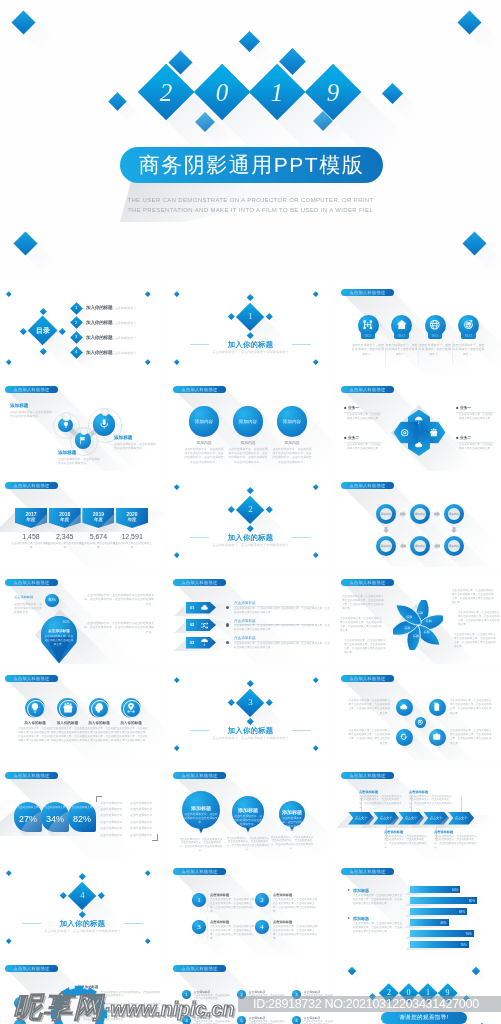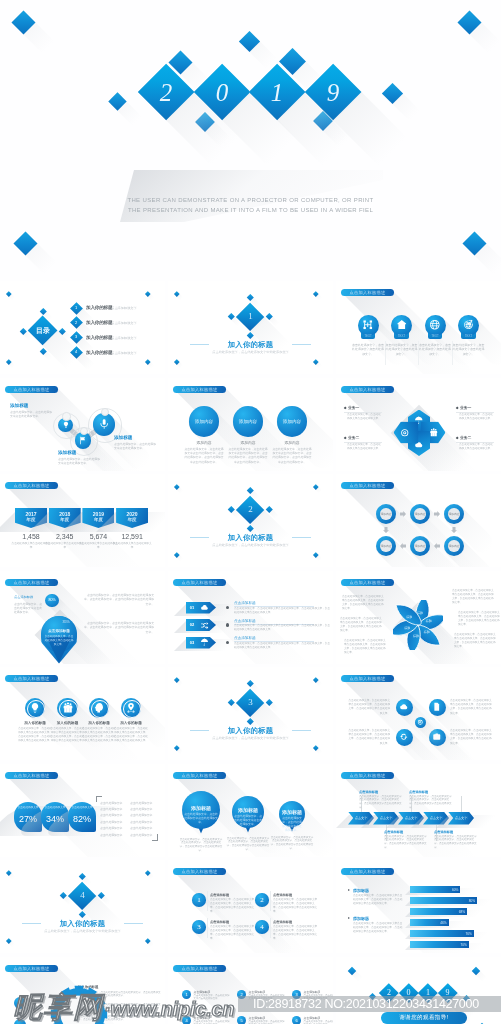--- a/index.html
+++ b/index.html
@@ -78,20 +78,21 @@
           <b style="font-size:25px;line-height:25px;">1</b>
         </i>
       </div>
       <div class="ysh" style="left:312.95000000000005px;top:72.35px;width:104.3px;height:40.3px;transform-origin:20.15px 20.15px;background:linear-gradient(to right,rgba(196,201,206,.62) 0%,rgba(224,227,230,.35) 42%,rgba(252,252,253,0) 100%);"></div>
       <div class="ydia" style="left:312.95000000000005px;top:72.35px;width:40.3px;height:40.3px;">
         <i style="margin-top:1.5px;">
           <b style="font-size:25px;line-height:25px;">9</b>
         </i>
       </div>
       <div style="position:absolute;left:120px;top:170px;width:263px;height:52px;clip-path:polygon(14px 0, 263px 0, 263px 10px, 64px 52px, 0 52px);background:linear-gradient(140deg,rgba(178,184,191,.48) 0%,rgba(222,226,229,.22) 45%,rgba(250,251,252,0) 95%);"></div>
+      <div class="hero-title" style="left:120px;top:147px;width:263px;height:36px;font-size:21px;">商务阴影通用PPT模版</div>
       <div class="hero-sub" style="left:100px;top:196px;width:301px;font-size:6px;line-height:9px;">THE USER CAN DEMONSTRATE  ON A PROJECTOR  OR COMPUTER,  OR PRINT</div>
       <div class="hero-sub" style="left:100px;top:206px;width:301px;font-size:6px;line-height:9px;">THE PRESENTATION  AND MAKE IT INTO A FILM TO BE USED IN A WIDER  FIEL</div>
     </div>
   <div id="grid">
       <div class="slide" style="left:0px;top:281px;">
         <div class="dmsh" style="left:6.7px;top:10.7px;width:9.360000000000001px;height:3.6px;transform-origin:1.8px 1.8px;opacity:0.75;background:linear-gradient(to right,rgba(176,182,190,.55) 0%,rgba(214,218,222,.22) 40%,rgba(250,251,252,0) 100%);"></div>
         <div class="dm" style="left:6.7px;top:10.7px;width:3.6px;height:3.6px;background:linear-gradient(135deg,#14a1df,#0a71bd);"></div>
         <div class="dmsh" style="left:146.2px;top:10.7px;width:9.360000000000001px;height:3.6px;transform-origin:1.8px 1.8px;opacity:0.75;background:linear-gradient(to right,rgba(176,182,190,.55) 0%,rgba(214,218,222,.22) 40%,rgba(250,251,252,0) 100%);"></div>
         <div class="dm" style="left:146.2px;top:10.7px;width:3.6px;height:3.6px;background:linear-gradient(135deg,#14a1df,#0a71bd);"></div>
         <div class="dmsh" style="left:6.7px;top:79.2px;width:9.360000000000001px;height:3.6px;transform-origin:1.8px 1.8px;opacity:0.75;background:linear-gradient(to right,rgba(176,182,190,.55) 0%,rgba(214,218,222,.22) 40%,rgba(250,251,252,0) 100%);"></div>

